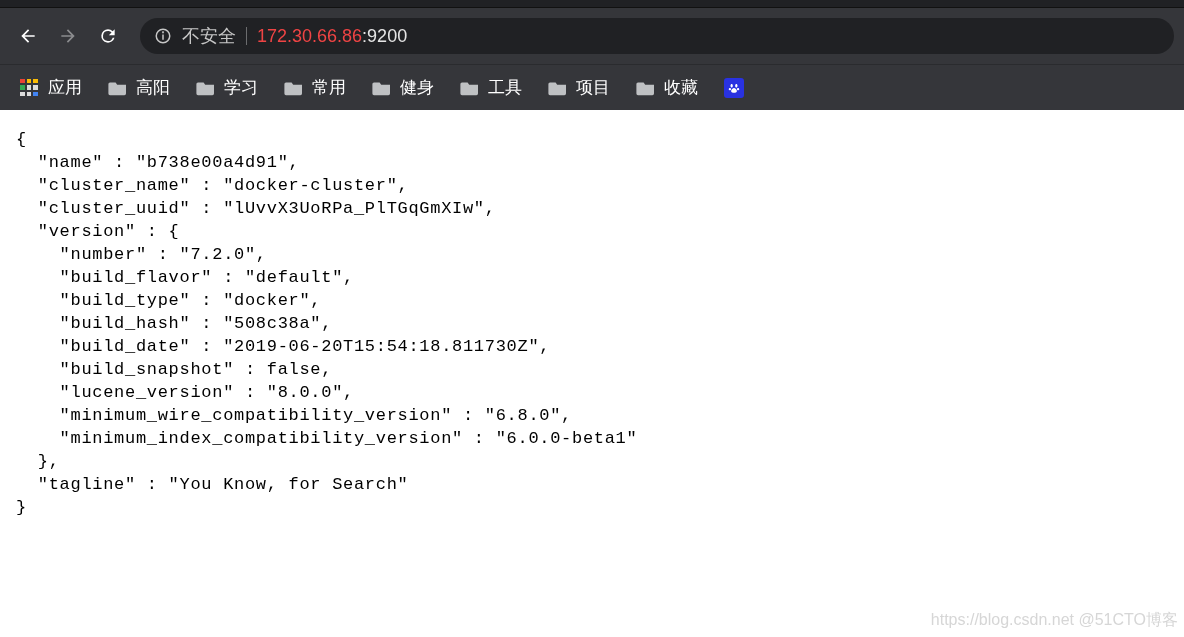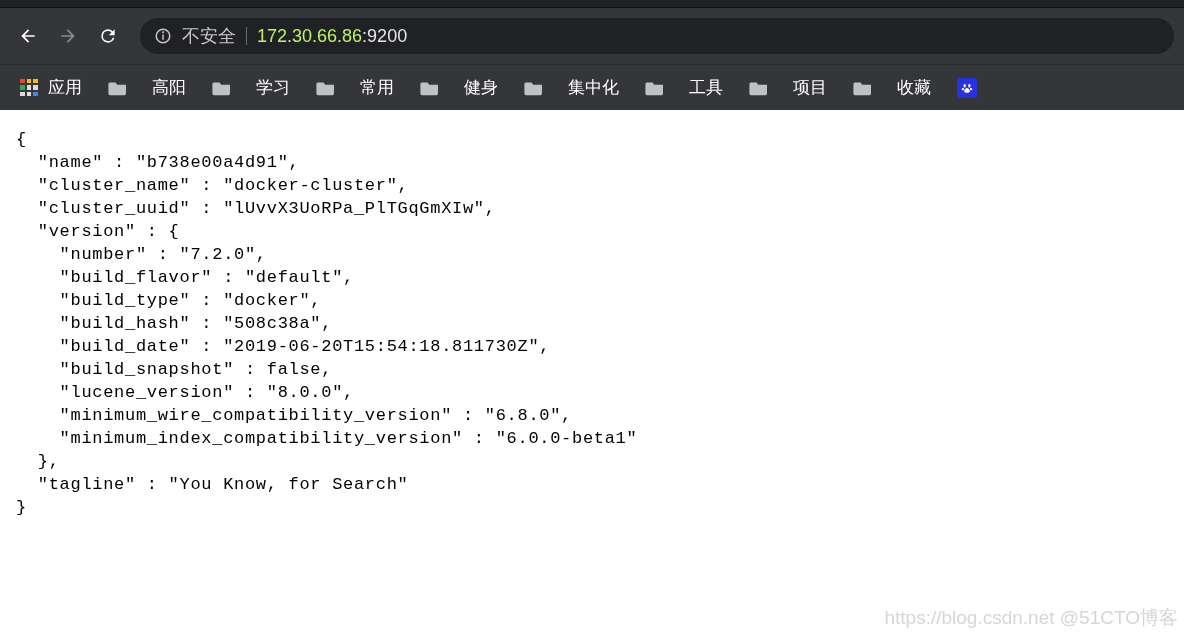--- a/index.html
+++ b/index.html
@@ -56,21 +56,21 @@
     font-size: 18px;
   }
   .omnibox .info-icon {
     width: 18px; height: 18px;
     display: flex; align-items: center; justify-content: center;
   }
   .omnibox .security { color: #c7c7c7; }
   .omnibox .divider {
     width: 1px; height: 18px; background: #6b6c6e;
   }
-  .omnibox .url-host { color: #bef264; text-align: right; }
+  .omnibox .url-host { color: #ef4444; text-align: right; }
   .omnibox .url-port { color: #e5e5e5; }
 
   
   .bookmark-bar {
     height: 46px;
     background: #35363a;
     border-top: 1px solid #2a2b2e;
     display: flex;
     align-items: center;
     padding: 0 10px;
@@ -97,21 +97,21 @@
   .apps-grid-icon span { background: #dcdcdc; }
   .apps-grid-icon span:nth-child(1){background:#ea4335;}
   .apps-grid-icon span:nth-child(2){background:#fbbc05;}
   .apps-grid-icon span:nth-child(3){background:#fbbc05;}
   .apps-grid-icon span:nth-child(4){background:#34a853;}
   .apps-grid-icon span:nth-child(9){background:#4285f4;}
 
   .bookmark {
     display: flex;
     align-items: center;
-    gap: 24px;
+    gap: 8px;
     padding: 6px 10px;
     border-radius: 4px;
     cursor: pointer;
     white-space: nowrap;
   }
   .folder-icon {
     width: 20px; height: 16px;
     display: inline-flex;
   }
   .folder-icon svg { width: 20px; height: 16px; }
@@ -133,21 +133,21 @@
     font-family: Menlo, Monaco, "Courier New", monospace;
     color: #000;
   }
 
   
   .watermark {
     position: absolute;
     right: 6px;
     bottom: 6px;
     font-family: -apple-system, Arial, sans-serif;
-    font-size: 19px;
+    font-size: 16px;
     color: #d6d6d6;
   }
 </style>
 </head>
 <body>
 
 <div class="tab-strip"></div>
 
 <div class="toolbar">
   <div class="nav-btn">
@@ -222,28 +222,20 @@
       </span>
     <span>常用</span>
   </div>
   <div class="bookmark">
     <span class="folder-icon">
         <svg viewBox="0 0 24 20">
           <path fill="#bfc1c3" d="M2 3h7l2 3h11v11a2 2 0 0 1-2 2H2a2 2 0 0 1-2-2V5a2 2 0 0 1 2-2z"></path>
         </svg>
       </span>
     <span>健身</span>
-  </div>
-  <div class="bookmark">
-    <span class="folder-icon">
-        <svg viewBox="0 0 24 20">
-          <path fill="#bfc1c3" d="M2 3h7l2 3h11v11a2 2 0 0 1-2 2H2a2 2 0 0 1-2-2V5a2 2 0 0 1 2-2z"></path>
-        </svg>
-      </span>
-    <span>集中化</span>
   </div>
   <div class="bookmark">
     <span class="folder-icon">
         <svg viewBox="0 0 24 20">
           <path fill="#bfc1c3" d="M2 3h7l2 3h11v11a2 2 0 0 1-2 2H2a2 2 0 0 1-2-2V5a2 2 0 0 1 2-2z"></path>
         </svg>
       </span>
     <span>工具</span>
   </div>
   <div class="bookmark">

